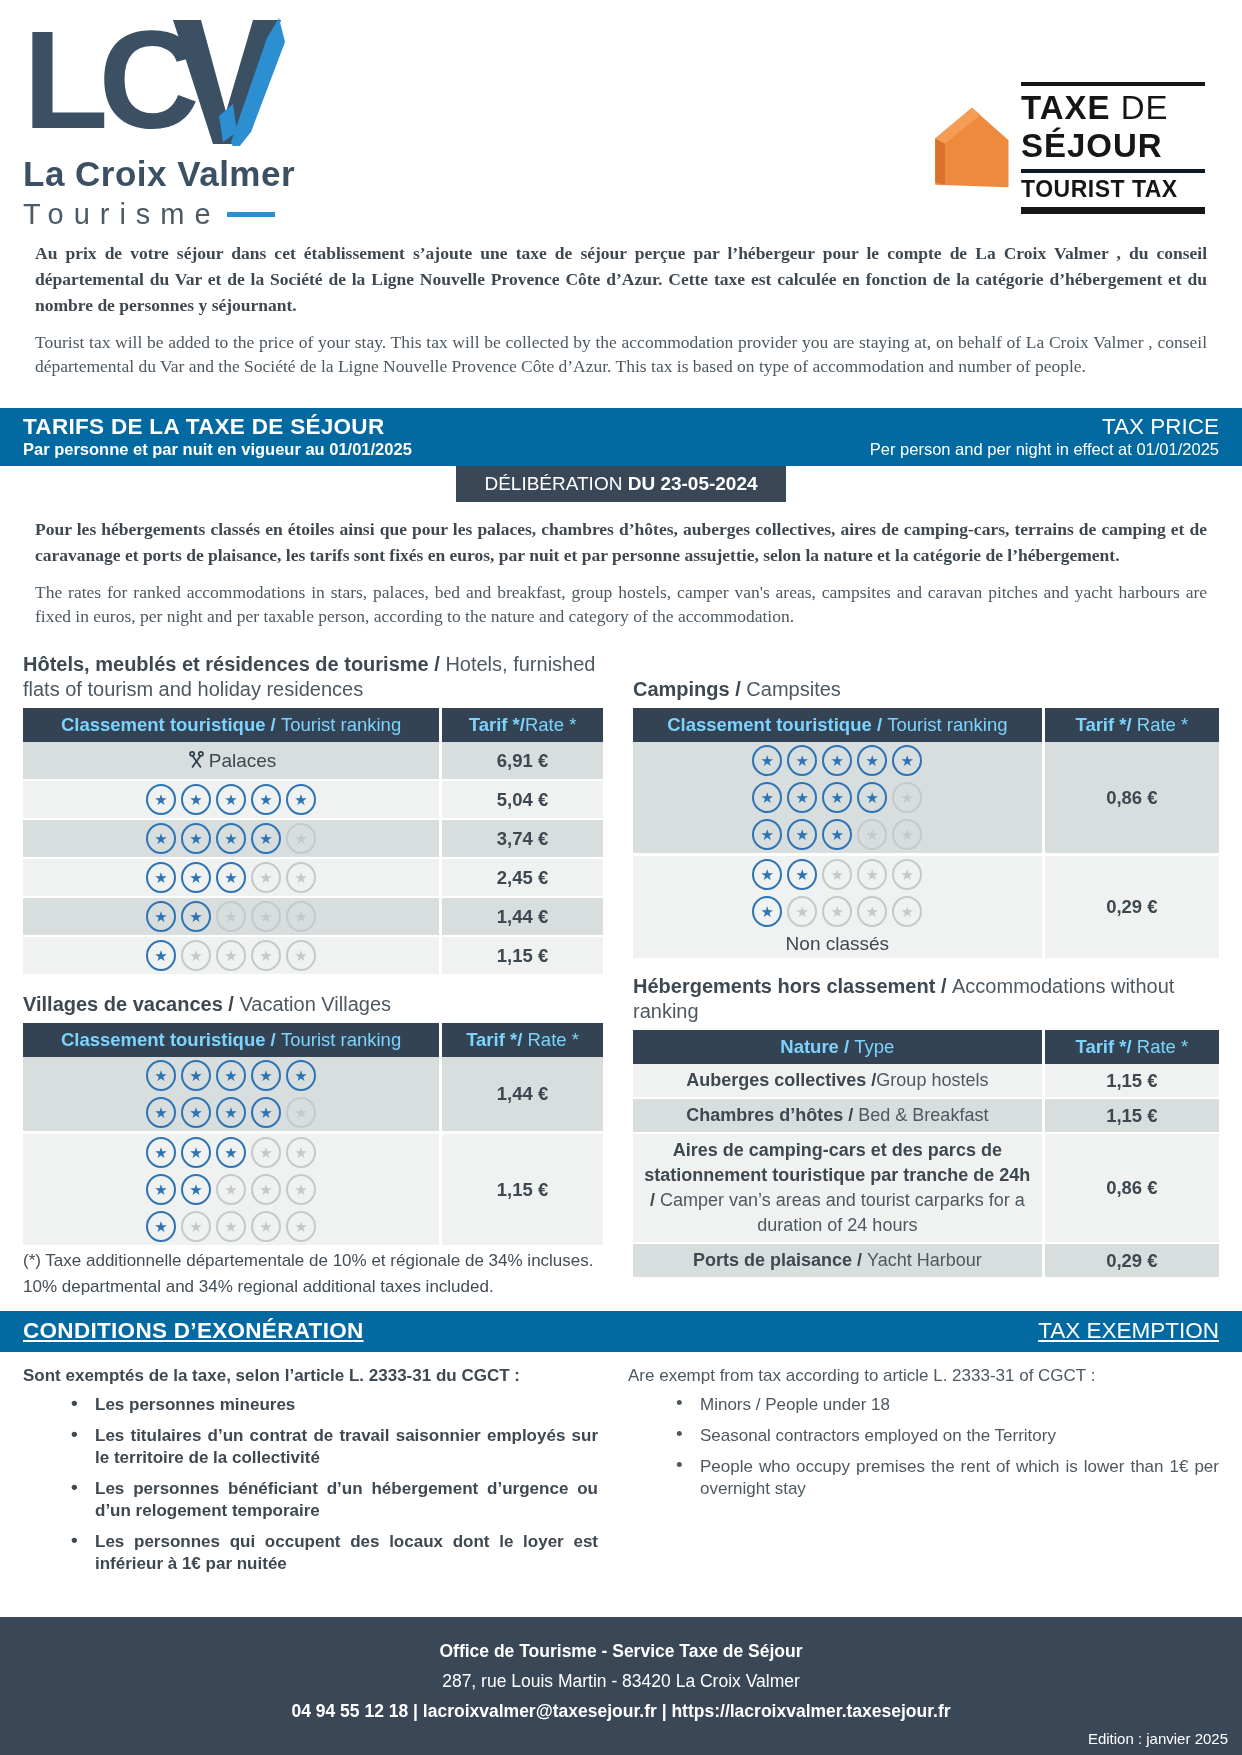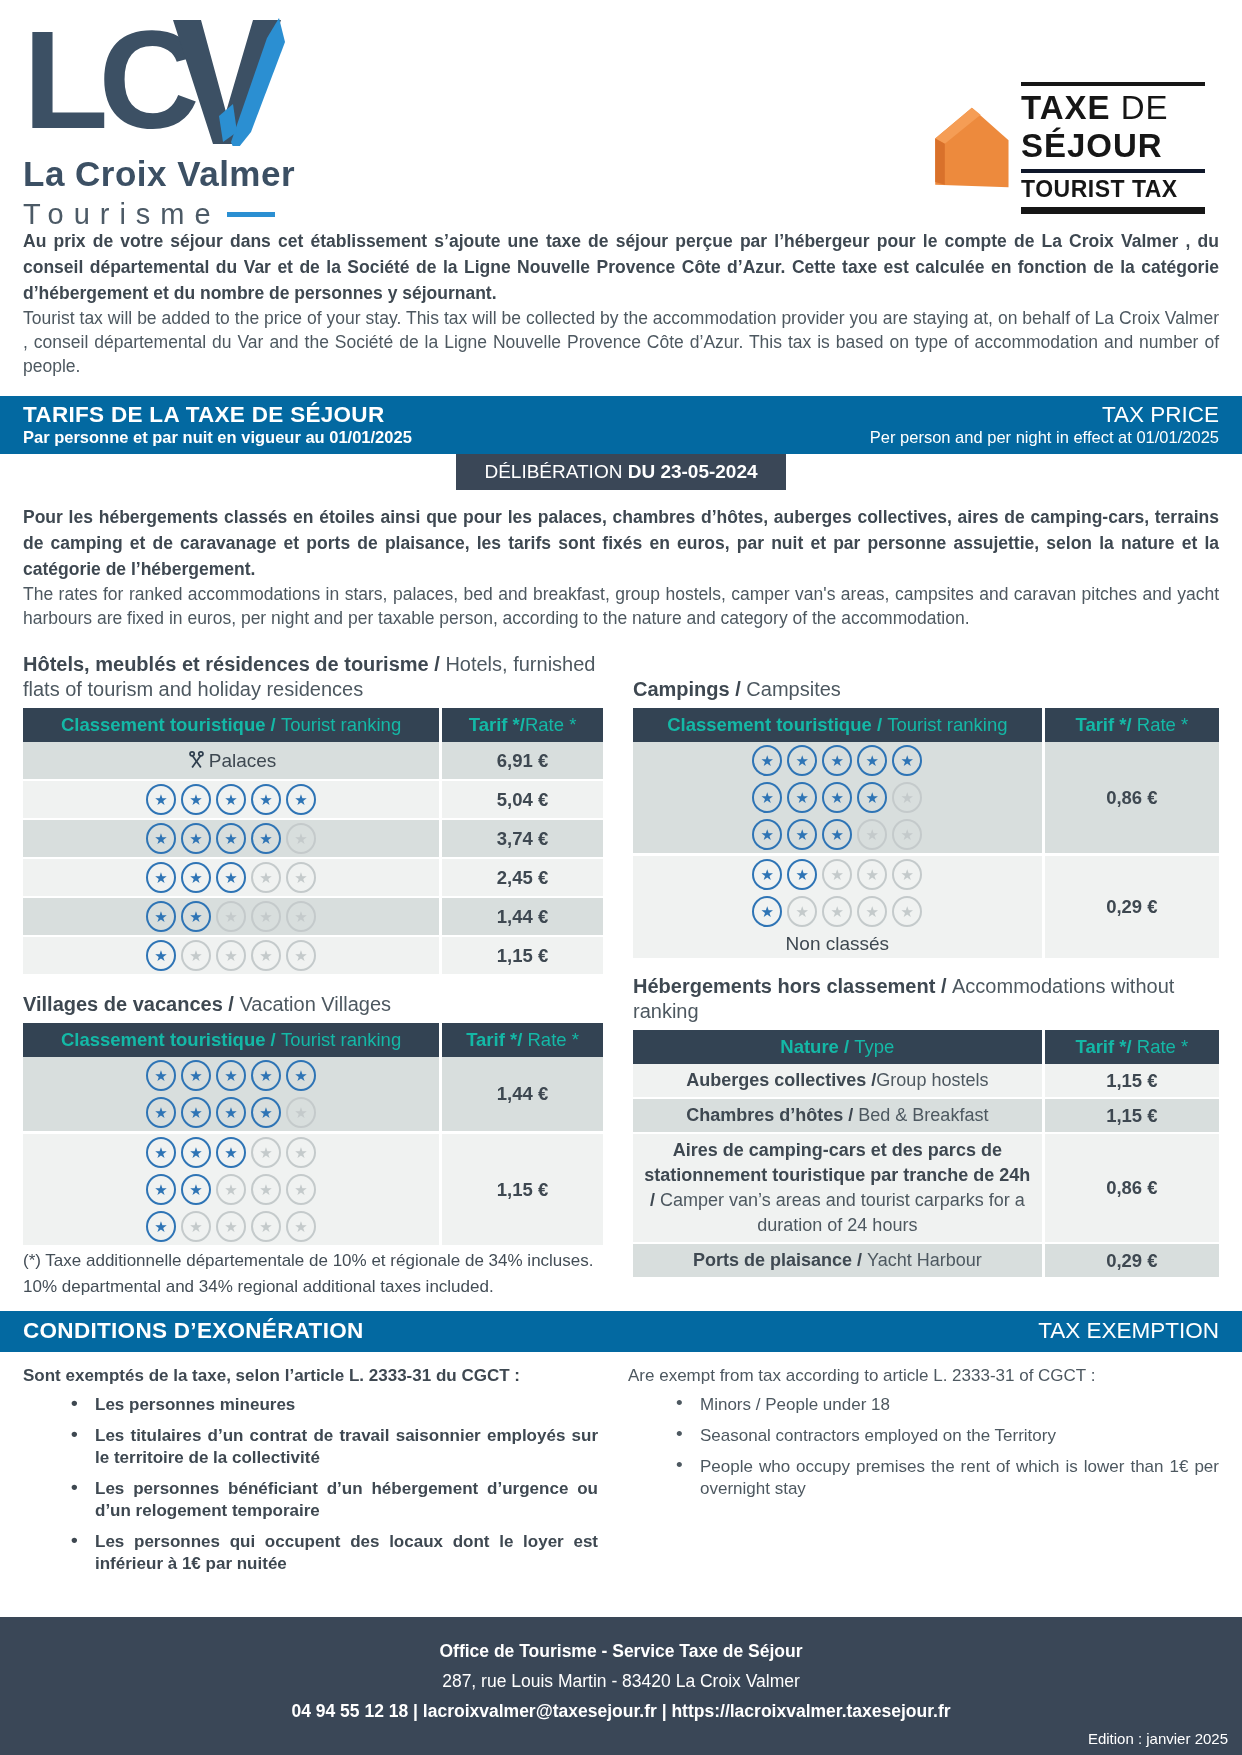--- a/index.html
+++ b/index.html
@@ -14,44 +14,44 @@
   .brand-name{font-size:35px;font-weight:bold;color:#3c5064;letter-spacing:.5px;margin-top:4px;}
   .brand-sub{font-size:29px;font-weight:300;color:#4c5a66;letter-spacing:10px;margin-top:4px;display:flex;align-items:center;}
   .brand-dash{display:inline-block;width:48px;height:5px;background:#2b8fd2;margin-left:6px;}
   .tax-logo{display:flex;align-items:center;gap:2px;margin-top:66px;margin-right:14px;}
   .tds-box{border-top:4px solid #161616;color:#161616;width:184px;}
   .tds-l1{font-size:33px;padding-top:3px;letter-spacing:1px;}
   .tds-l1 .heavy{font-weight:bold;}
   .tds-l2{font-size:33px;font-weight:bold;border-bottom:4px solid #0f172a;padding-bottom:4px;letter-spacing:1px;}
   .tds-l3{font-size:23px;font-weight:bold;border-bottom:7px solid #161616;padding:3px 0 4px;letter-spacing:.5px;}
   
-  p.para{margin:0;text-align:justify;}
+  p.para{margin:12px;text-align:justify;font-family:Liberation Serif, serif;}
   .p-fr{font-weight:bold;font-size:17.5px;line-height:26px;color:#3e4851;margin-top:22px;}
   .p-en{font-weight:normal;font-size:17.5px;line-height:24px;color:#4d5860;margin-top:12px;}
   
   .banner{background:#0369a1;color:#fff;padding:6px 23px 7px;}
   .banner-row{display:flex;justify-content:space-between;align-items:baseline;}
   .bt-l{font-size:22.5px;font-weight:bold;letter-spacing:.3px;}
   .bt-r{font-size:22.5px;font-weight:normal;}
   .bs-l{font-size:16.5px;font-weight:bold;}
   .bs-r{font-size:16.5px;font-weight:normal;}
-  .banner2{margin-top:14px;padding:7px 23px 8px;}
+  .banner2{margin-top:14px;padding:7px 23px 8px;text-decoration:underline;}
   
   .delib-wrap{display:flex;justify-content:center;margin-top:0;}
   .delib{background:#3a4757;color:#fff;font-size:19px;padding:7px 28px;}
   .delib .bold{font-weight:bold;}
   
   .cols{display:grid;grid-template-columns:580px 586px;gap:30px;margin-top:10px;}
   .sec-h{font-size:20px;line-height:25px;color:#3e4851;margin:12px 0 6px;}
   .sec-h .fr{font-weight:bold;}
   .sec-h .en{font-weight:normal;color:#4d5860;}
   .mt-right{margin-top:37px;}
   
   table.rate{width:100%;border-collapse:collapse;}
-  table.rate th{background:#334353;color:#14b8a6;font-size:18.5px;padding:6px 6px;font-weight:normal;text-align:center;}
+  table.rate th{background:#334353;color:#7dd3fc;font-size:18.5px;padding:6px 6px;font-weight:normal;text-align:center;}
   table.rate th .fr{font-weight:bold;}
   table.rate th:first-child{border-right:3px solid #fff;}
   table.rate td{text-align:center;vertical-align:middle;padding:3px 8px;}
   table.rate td.c1{border-right:3px solid #fff;}
   tr.dark td{background:#d8dedd;}
   tr.light td{background:#f0f2f1;}
   table.sep-rows tr td{border-bottom:2px solid #fff;}
   tr.gstart td{border-top:3px solid #fff;}
   .price{font-weight:bold;font-size:18.5px;color:#3e4851;}
   .stars{display:inline-flex;gap:5px;align-items:center;height:31px;}

